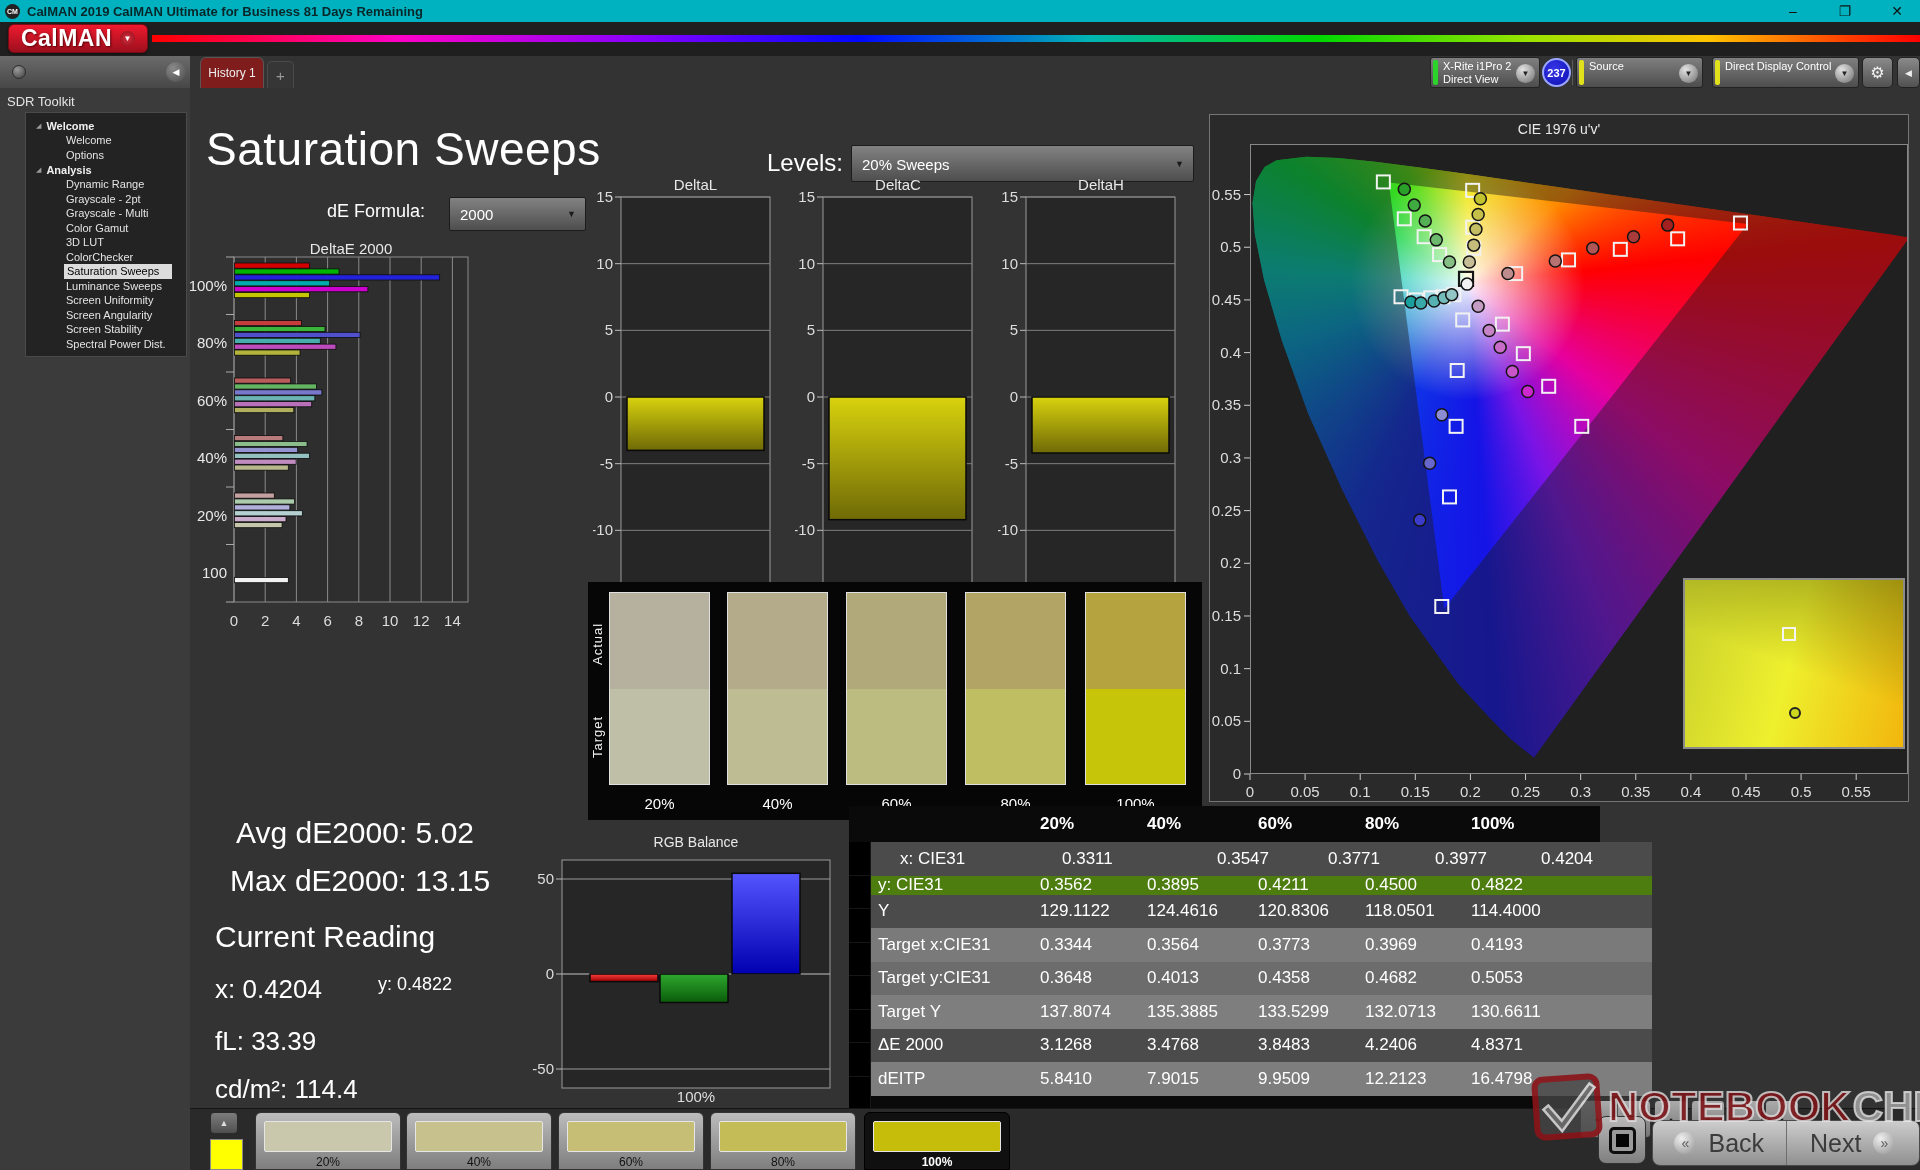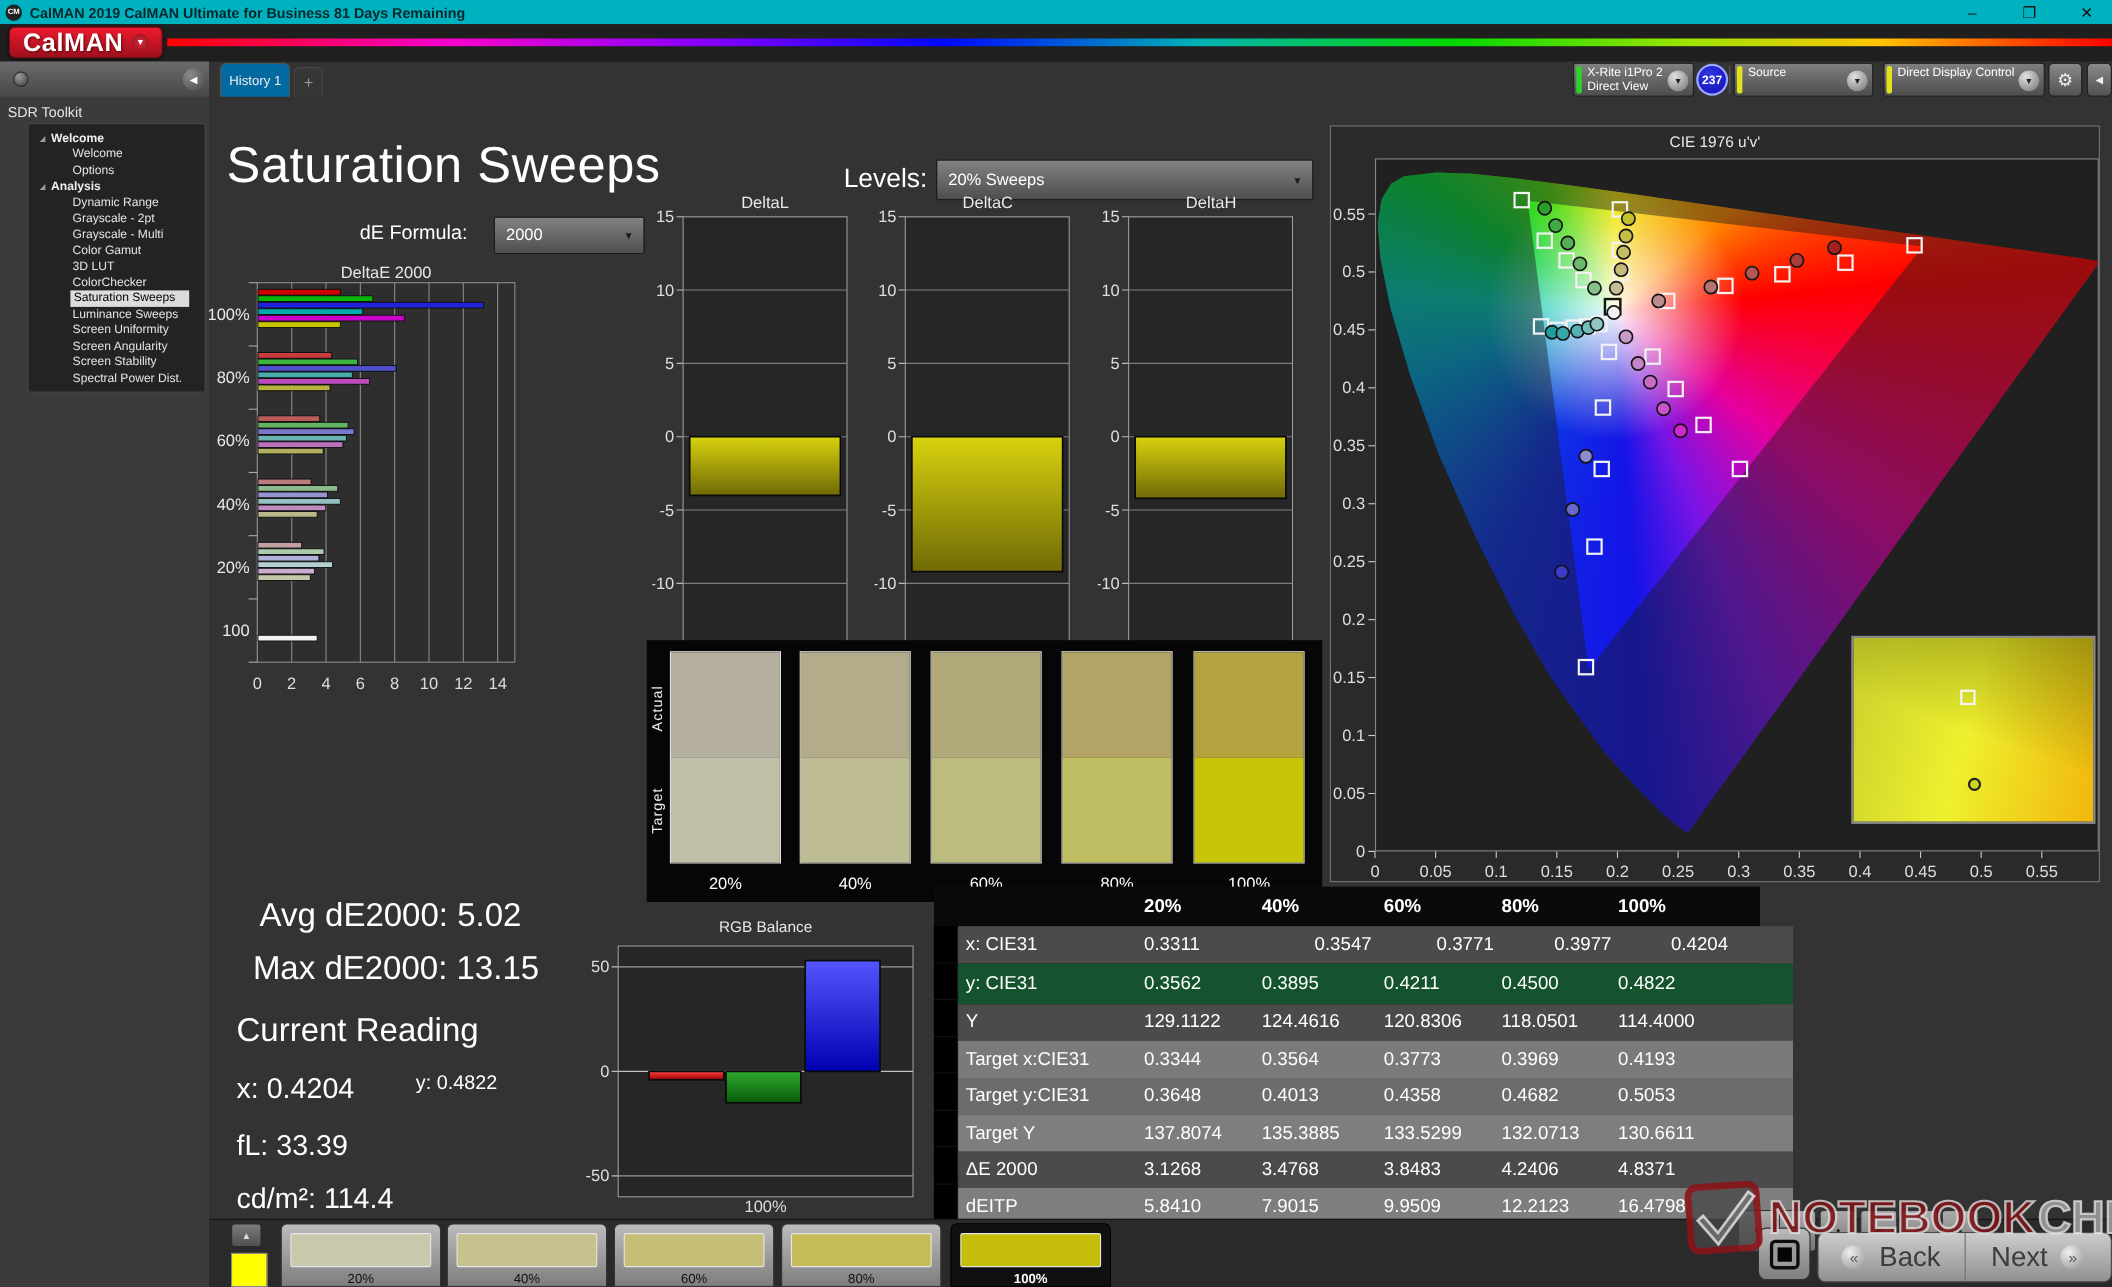--- a/index.html
+++ b/index.html
@@ -35,21 +35,21 @@
                  background:radial-gradient(circle at 35% 30%,#8a8a8a,#4a4a4a); color:#fff; font-size:9px;
                  display:flex; align-items:center; justify-content:center; }
   .sb-title { position:absolute; left:7px; top:38px; font-size:13px; color:#e3e3e3; }
   .nav { position:absolute; left:25px; top:56px; width:162px; height:245px; background:#232323; border:1px solid #4a4a4a; padding-top:5px; }
   .nav-group { display:flex; align-items:center; height:15px; padding-left:10px; gap:5px; font-size:11px; font-weight:bold; color:#f0f0f0; }
   .nav-group .exp { font-size:7px; color:#9a9a9a; }
   .nav-item { height:14.5px; line-height:14.5px; padding-left:40px; font-size:11px; color:#e4e4e4; cursor:default; white-space:nowrap; }
   .nav-item.sel { padding-left:0; margin-left:38px; width:108px; background:#dcdcdc; color:#000; padding-left:3px; }
 
   
-  .tab { position:absolute; left:200px; top:57px; width:64px; height:31px; background:#0369a1; border:1px solid #565656; border-bottom:none;
+  .tab { position:absolute; left:200px; top:57px; width:64px; height:31px; background:#7f1d1d; border:1px solid #565656; border-bottom:none;
          border-radius:6px 6px 0 0; color:#eee; font-size:12px; display:flex; align-items:center; justify-content:center; }
   .tab-add { position:absolute; left:267px; top:61px; width:27px; height:27px; background:#363636; border:1px solid #4a4a4a; border-bottom:none;
              border-radius:5px 5px 0 0; color:#9a9a9a; font-size:15px; display:flex; align-items:center; justify-content:center; }
 
   .dd { position:absolute; top:57px; height:31px; border-radius:3px; background:linear-gradient(#7f7f7f,#4d4d4d); border:1px solid #222;
         overflow:hidden; }
   .dd .stripe { position:absolute; left:2px; top:2px; bottom:2px; width:5px; border-radius:2px; }
   .dd .dd-text { position:absolute; left:12px; top:2px; font-size:11px; color:#fff; line-height:13px; white-space:nowrap; }
   .dd .knob { position:absolute; right:4px; top:6px; width:19px; height:19px; border-radius:50%;
               background:radial-gradient(circle at 35% 30%,#e2e2e2,#6e6e6e); color:#222; font-size:8px;
@@ -613,29 +613,29 @@
       </div>
     <div id="data-table">
         <div class="t-row t-head" style="height: 36px;">
           <div class="t-cell" style="width: 162px;"></div>
           <div class="t-cell" style="width: 107px;">20%</div>
           <div class="t-cell" style="width: 111px;">40%</div>
           <div class="t-cell" style="width: 107px;">60%</div>
           <div class="t-cell" style="width: 106px;">80%</div>
           <div class="t-cell" style="width: 118px;">100%</div>
         </div>
-        <div class="t-row" style="height: 33.5px; background: rgb(75, 75, 75);">
+        <div class="t-row" style="height: 33.5px; background: rgb(75, 75, 75); padding-left: 22px;">
           <div class="t-cell" style="width: 162px;">x: CIE31</div>
           <div class="t-cell" style="width: 107px;">0.3311</div>
           <div class="t-cell" style="width: 111px; margin-left: 48px;">0.3547</div>
           <div class="t-cell" style="width: 107px;">0.3771</div>
           <div class="t-cell" style="width: 106px;">0.3977</div>
           <div class="t-cell" style="width: 118px;">0.4204</div>
         </div>
-        <div class="t-row" style="height: 37px; background: #14532d;">
+        <div class="t-row" style="height: 19px; background: #4d7c0f;">
           <div class="t-cell" style="width: 162px;">y: CIE31</div>
           <div class="t-cell" style="width: 107px;">0.3562</div>
           <div class="t-cell" style="width: 111px;">0.3895</div>
           <div class="t-cell" style="width: 107px;">0.4211</div>
           <div class="t-cell" style="width: 106px;">0.4500</div>
           <div class="t-cell" style="width: 118px;">0.4822</div>
         </div>
         <div class="t-row" style="height: 33.5px; background: rgb(75, 75, 75);">
           <div class="t-cell" style="width: 162px;">Y</div>
           <div class="t-cell" style="width: 107px;">129.1122</div>

